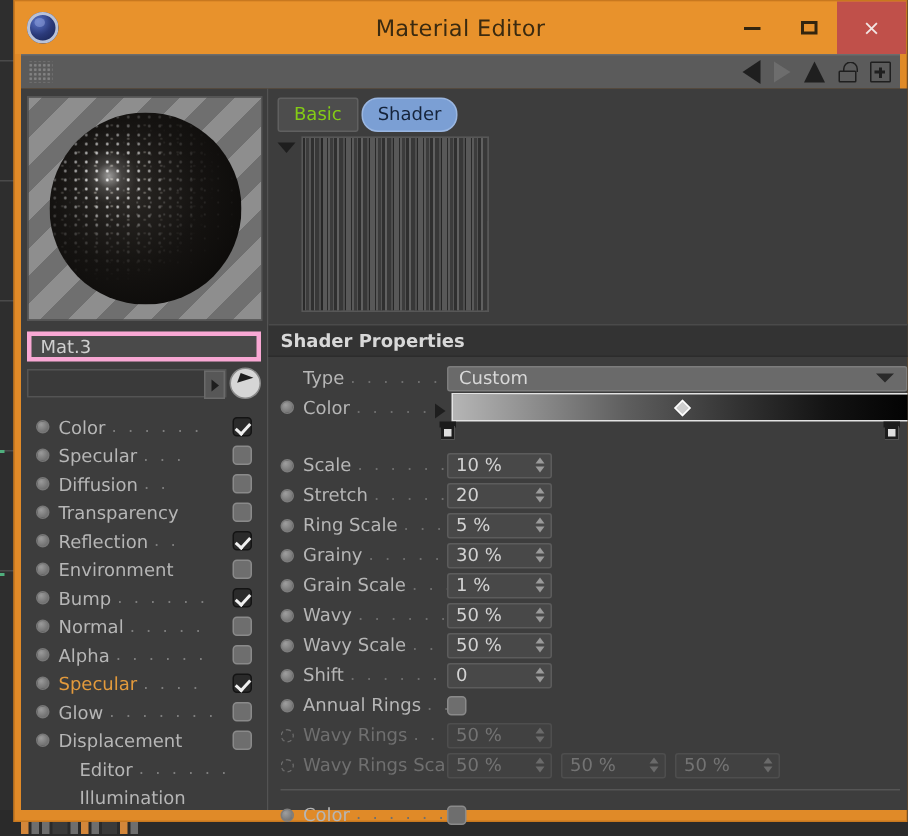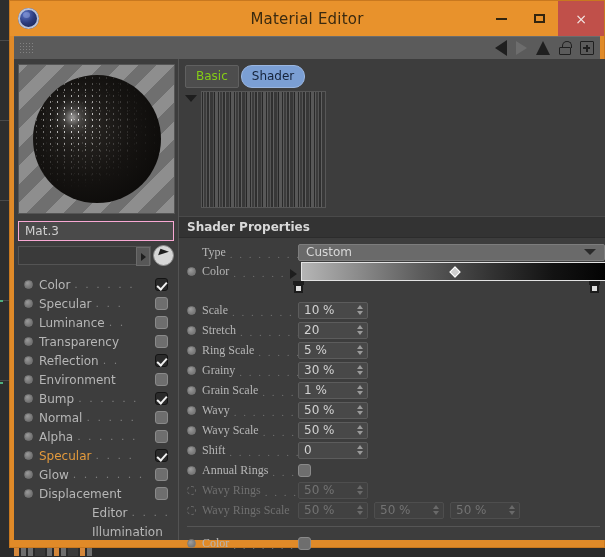--- a/index.html
+++ b/index.html
@@ -172,21 +172,21 @@
     position: absolute; inset: 0; border-radius: 50%;
     background-image: radial-gradient(circle, rgba(255,255,255,.4) 0.5px, transparent 0.9px);
     background-size: 9px 8px;
     -webkit-mask-image: radial-gradient(ellipse 70% 55% at 50% 45%, rgba(0,0,0,.5) 0%, transparent 75%);
             mask-image: radial-gradient(ellipse 70% 55% at 50% 45%, rgba(0,0,0,.5) 0%, transparent 75%);
   }
 
   
   .namefield {
     margin: 7px 4px 0 4px; height: 20px;
-    background: #4a4a4a; border: 1px solid #f9a8d4;
+    background: #4a4a4a; border: 3px solid #f9a8d4;
     display: flex; align-items: center; padding-left: 6px;
     color: #cfcfcf; font-size: 12px;
   }
   .pickrow {
     margin: 4px 4px 0 4px; height: 21px; display: flex; align-items: center;
   }
   .pickfield {
     flex: 1; height: 19px; background: #3a3a3a; border: 1px solid #545454;
   }
   .pickarrow {
@@ -236,21 +236,21 @@
   }
   .cbox.on {
     background: #2a2a2a; border-color: #141414;
     position: relative;
   }
   .cbox.on::after {
     content: ""; position: absolute; left: 3px; top: 1px;
     width: 4px; height: 8px; border: solid #f0f0f0;
     border-width: 0 2px 2px 0; transform: rotate(42deg);
   }
-  .chan.plain { padding-left: 39px; margin-left: 39px; }
+  .chan.plain { padding-left: 39px; }
   .chan.plain .lbl { color: #b6b6b6; }
 
   
   .tabs { display: flex; padding: 6px 0 0 6px; gap: 0; }
   .tab {
     padding: 3px 10px 4px 10px; font-size: 12px;
     background: #4d4d4d; color: #84cc16;
     border: 1px solid #606060; border-radius: 2px;
     margin-right: 2px;
   }
@@ -286,22 +286,22 @@
   .prow .rdot {
     width: 9px; height: 9px; border-radius: 50%;
     background: radial-gradient(circle at 35% 30%, #9e9e9e, #6a6a6a);
     border: 1px solid #7c7c7c; margin-right: 6px; flex: none;
   }
   .prow.dis { color: #6f6f6f; }
   .prow.dis .rdot {
     background: transparent; border: 1px dashed #6a6a6a;
   }
   .lblcell {
-    width: 96px; display: flex; align-items: flex-end;
-    white-space: nowrap; overflow: hidden; font-family: Liberation Serif, serif;
+    width: 96px; display: flex; align-items: flex-start;
+    white-space: nowrap; overflow: hidden;
   }
   .lblcell .dots {
     flex: 1; color: #6f6f6f; letter-spacing: 2px; font-size: 11px;
     margin-left: 4px; overflow: hidden; white-space: nowrap;
   }
 
   .numfield {
     width: 70px; height: 17px; background: #484848;
     border: 1px solid #5c5c5c; border-radius: 2px;
     display: flex; align-items: center; position: relative;
@@ -450,21 +450,21 @@
             <span class="cbox on"></span>
           </div>
           <div class="chan">
             <span class="dot"></span>
             <span class="lbl">Specular</span>
             <span class="dots">. . .</span>
             <span class="cbox"></span>
           </div>
           <div class="chan">
             <span class="dot"></span>
-            <span class="lbl">Luminance</span>
+            <span class="lbl">Diffusion</span>
             <span class="dots">. .</span>
             <span class="cbox"></span>
           </div>
           <div class="chan">
             <span class="dot"></span>
             <span class="lbl">Transparency</span>
             <span class="dots"></span>
             <span class="cbox"></span>
           </div>
           <div class="chan">

